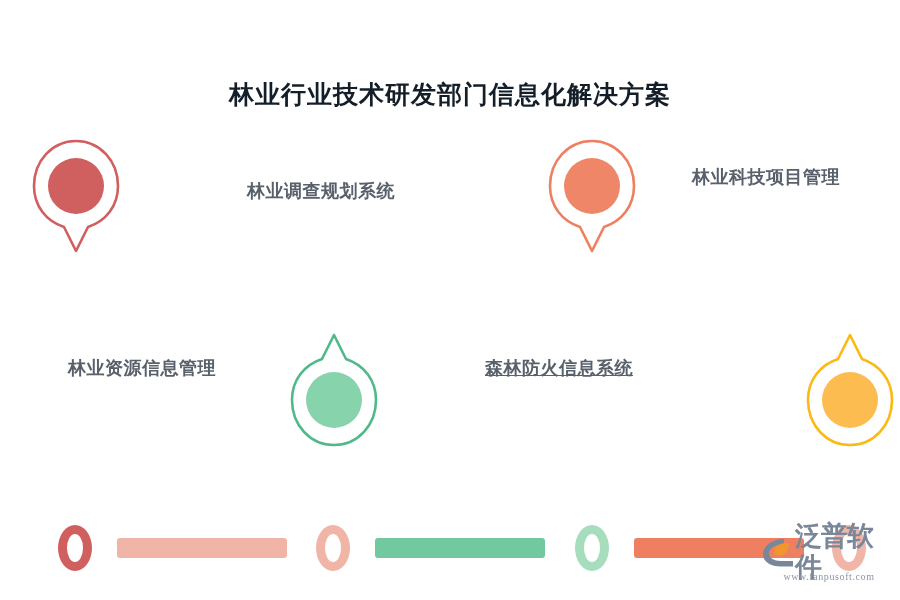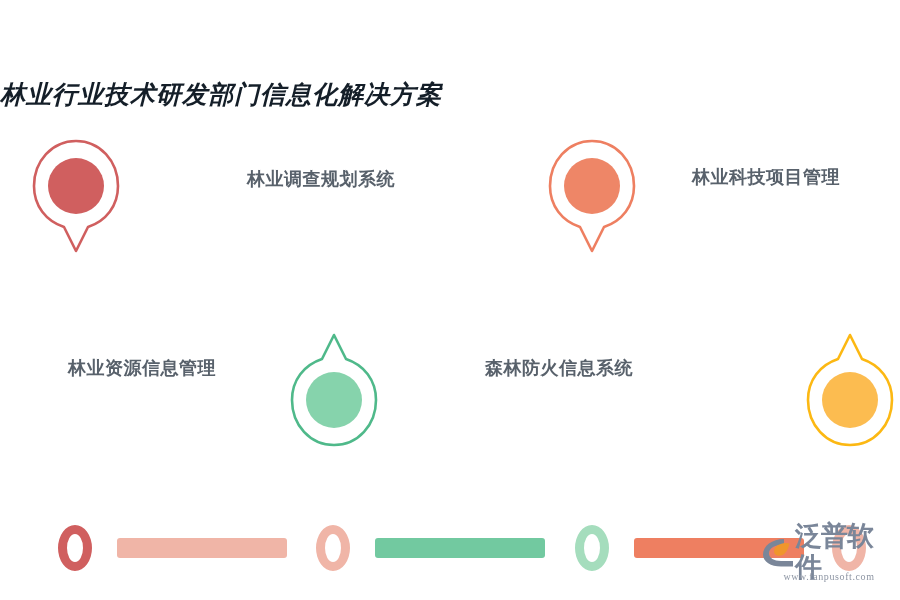--- a/index.html
+++ b/index.html
@@ -17,26 +17,26 @@
   #infographic {
     position: relative;
     width: 900px;
     height: 600px;
   }
   .title {
     position: absolute;
     top: 78px;
     left: 0;
     width: 900px;
+    text-align: center;
     font-size: 25px;
     font-weight: bold;
     color: #141e28;
     letter-spacing: 1px;
     white-space: nowrap;
-    font-style: italic;
   }
   
   .track {
     position: absolute;
     left: 0;
     top: 260px;
     width: 900px;
     height: 60px;
   }
   .bar {
@@ -152,22 +152,22 @@
   </div>
 
   <div class="pin" style="left:804px; top:330px;">
     <svg viewBox="0 0 92 118" xmlns="http://www.w3.org/2000/svg">
       <path d="M46 115 C22 115 4 95 4 70 C4 50 16 35 34 29 L46 5 L58 29 C76 35 88 50 88 70 C88 95 70 115 46 115 Z" fill="#ffffff" stroke="#fcb813" stroke-width="2.6" stroke-linejoin="round"></path>
       <circle cx="46" cy="70" r="28" fill="#fcbc50"></circle>
     </svg>
   </div>
 
   <div class="label" style="left:68px; top:356px;">林业资源信息管理</div>
-  <div class="label" style="left:247px; top:167px;">林业调查规划系统</div>
-  <div class="label" style="left:485px; top:356px;">森林防火信息系统</div>
+  <div class="label" style="left:247px; top:179px;">林业调查规划系统</div>
+  <div class="label" style="left:485px; top:356px;text-decoration:underline;">森林防火信息系统</div>
   <div class="label" style="left:680px; top:165px;margin-left:12px;">林业科技项目管理</div>
 
   <div class="logo">
     <div class="logo-row">
       <span class="logo-mark">
         <svg viewBox="0 0 32 31" xmlns="http://www.w3.org/2000/svg">
           <path d="M22 2 C10 2 1 9 1 17.5 C1 25 9 29.5 19 29.5 L31 29.5 L31 24 L19 24 C12 24 7 21 7 16.5 C7 11 13 7.5 22 7.5 Z" fill="#7a8699"></path>
           <path d="M24 6 C16 6.5 12 10 12 14.5 C12 17 14 18.8 17 18.8 C22 18.8 26 14 27.5 6.5 Z" fill="#f0962c"></path>
         </svg>
       </span>

